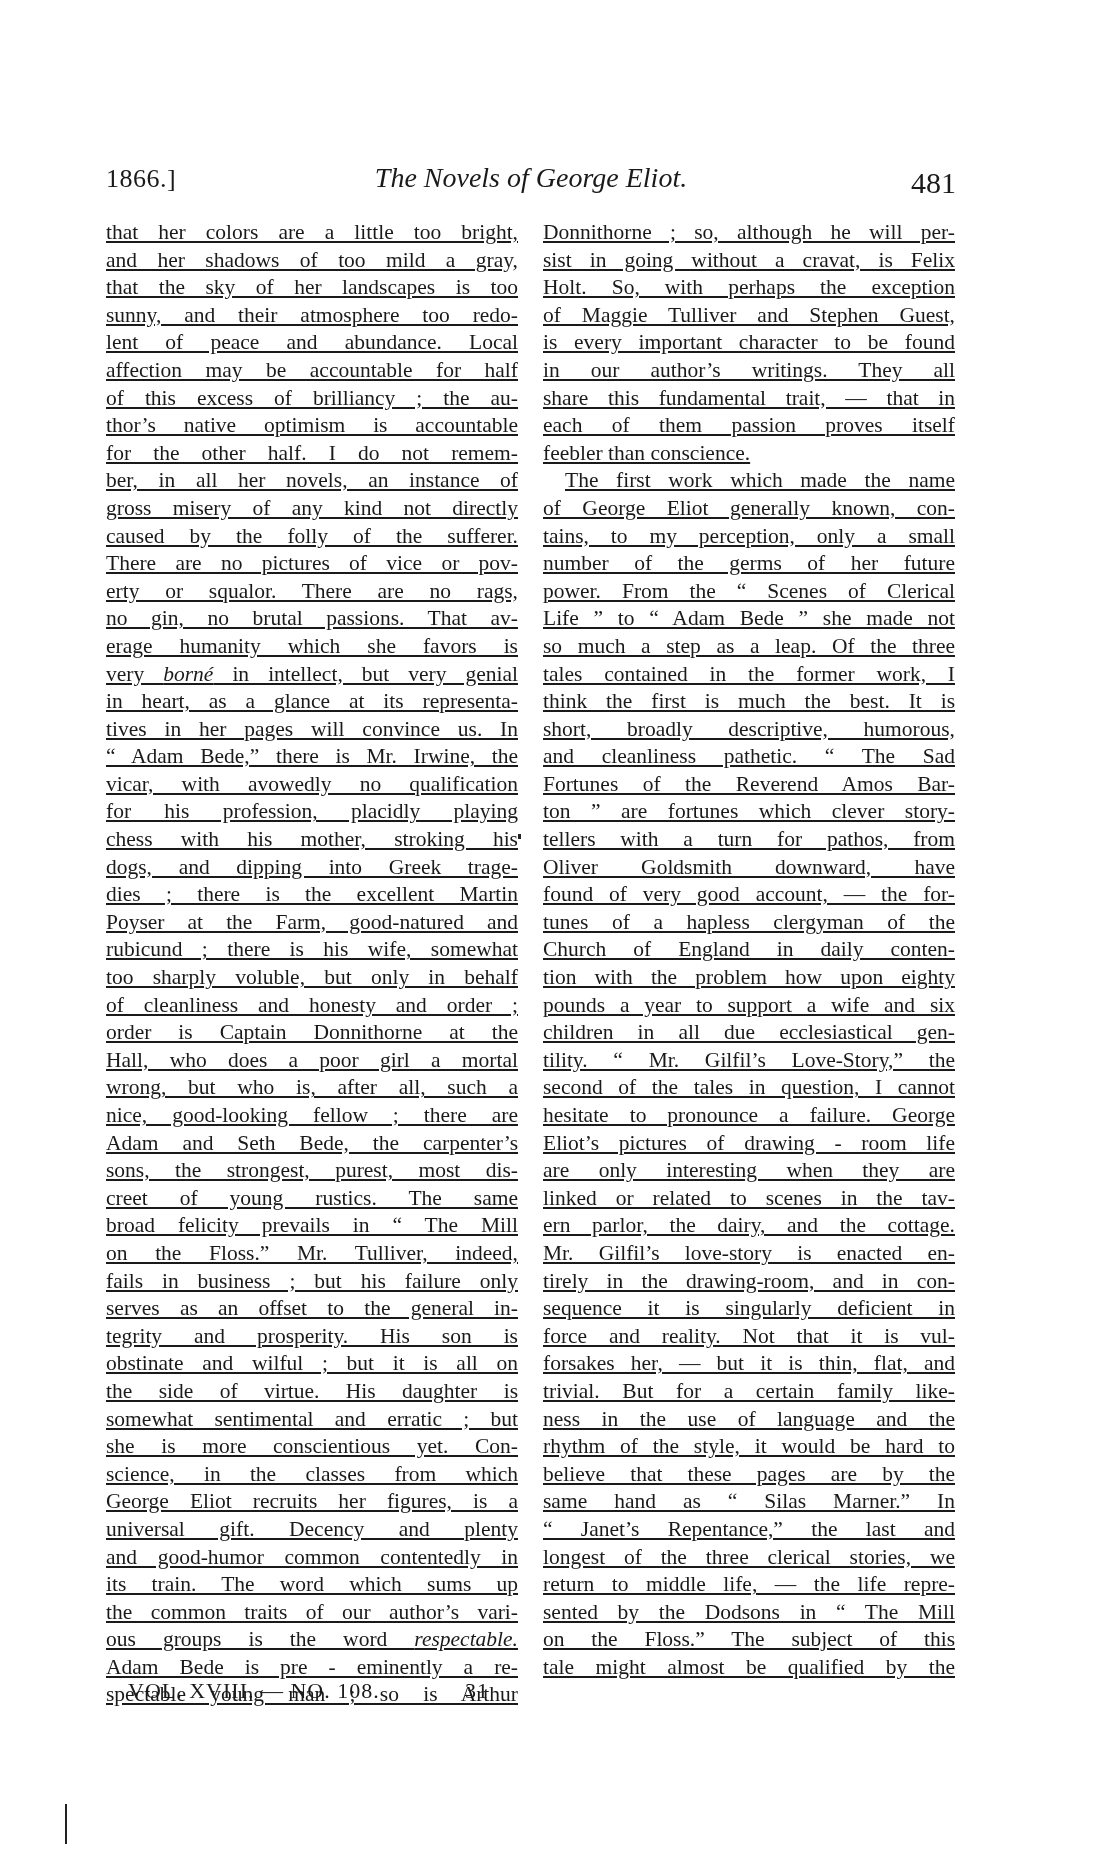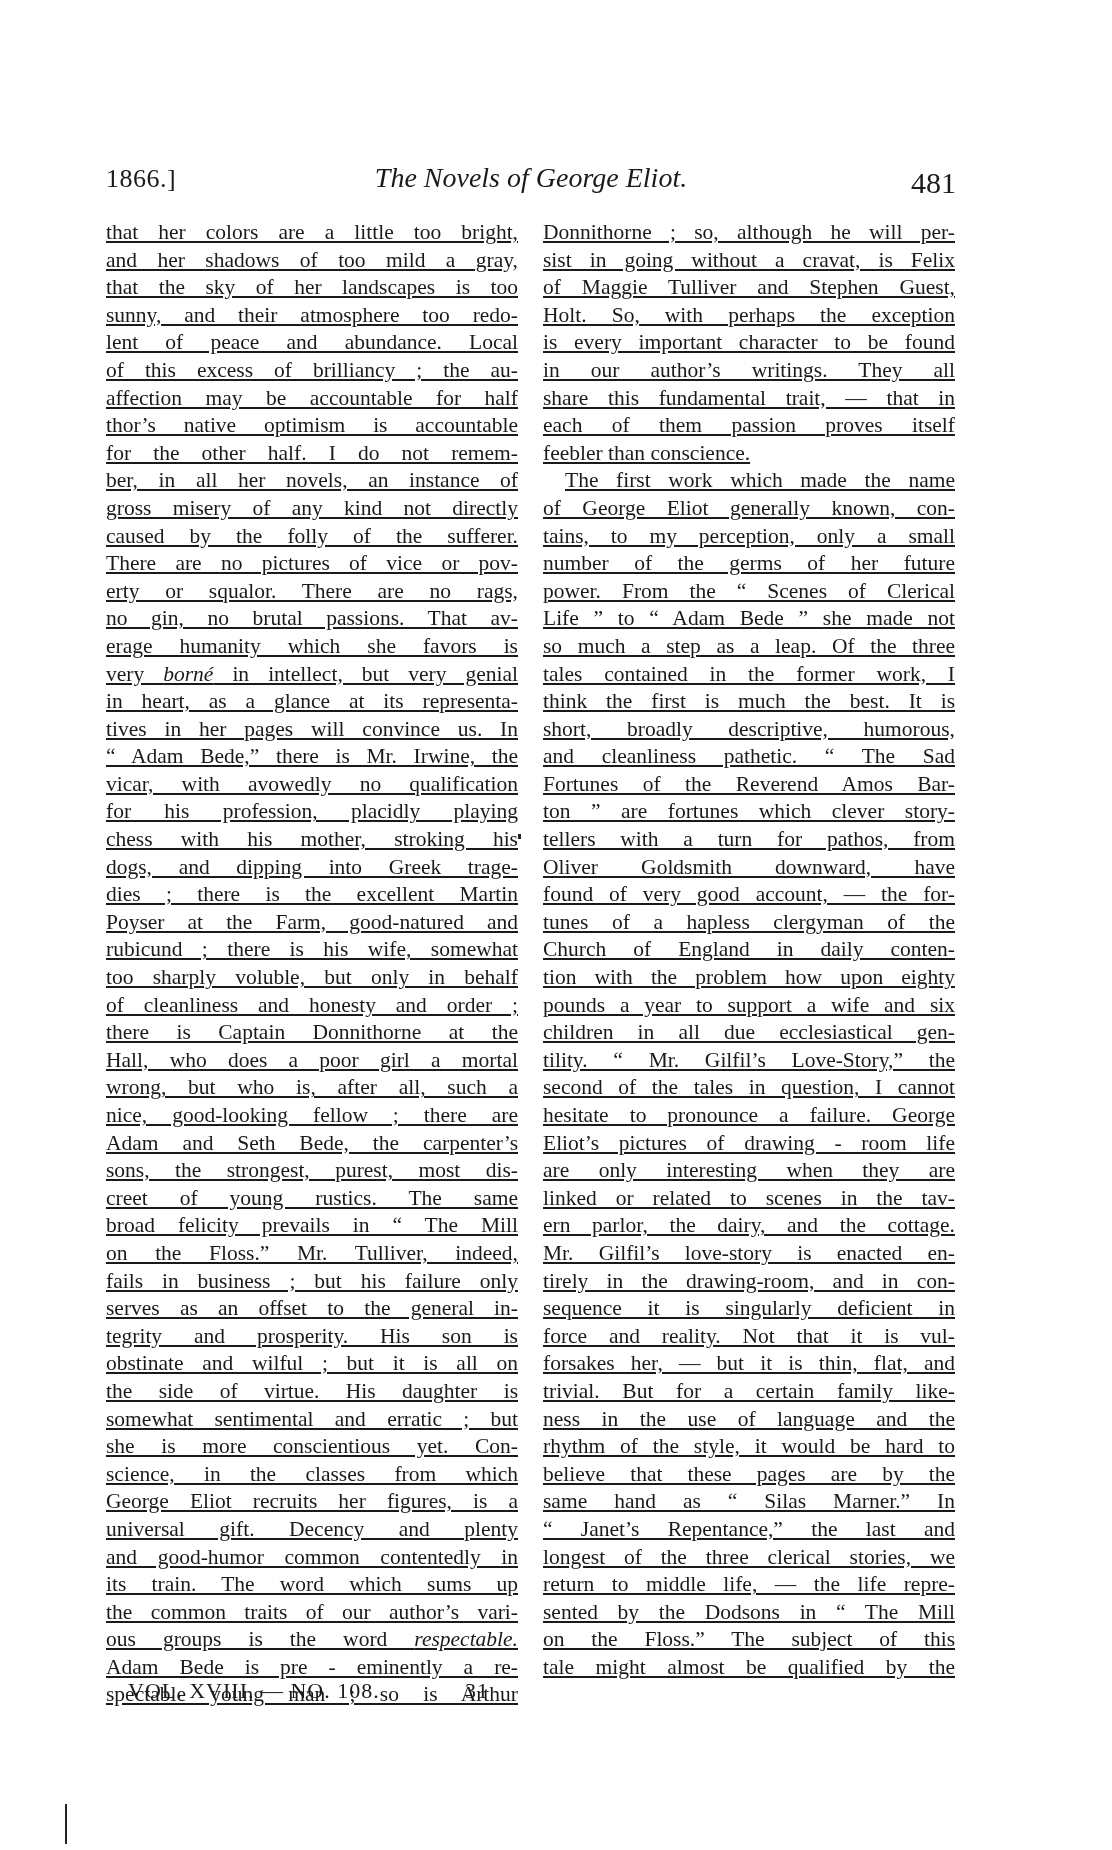--- a/index.html
+++ b/index.html
@@ -35,22 +35,22 @@
     <span class="rh-title">The Novels of George Eliot.</span>
     <span class="rh-page">481</span>
   </div>
 
   <div class="column col-left" id="col-left">
       <span class="line">that her colors are a little too bright,</span>
       <span class="line">and her shadows of too mild a gray,</span>
       <span class="line">that the sky of her landscapes is too</span>
       <span class="line">sunny, and their atmosphere too redo-</span>
       <span class="line">lent of peace and abundance. Local</span>
+      <span class="line">affection may be accountable for half</span>
       <span class="line">of this excess of brilliancy ; the au-</span>
-      <span class="line">affection may be accountable for half</span>
       <span class="line">thor’s native optimism is accountable</span>
       <span class="line">for the other half. I do not remem-</span>
       <span class="line">ber, in all her novels, an instance of</span>
       <span class="line">gross misery of any kind not directly</span>
       <span class="line">caused by the folly of the sufferer.</span>
       <span class="line">There are no pictures of vice or pov-</span>
       <span class="line">erty or squalor. There are no rags,</span>
       <span class="line">no gin, no brutal passions. That av-</span>
       <span class="line">erage humanity which she favors is</span>
       <span class="line">very <em>borné</em> in intellect, but very genial</span>
@@ -59,21 +59,21 @@
       <span class="line">“ Adam Bede,” there is Mr. Irwine, the</span>
       <span class="line">vicar, with avowedly no qualification</span>
       <span class="line">for his profession, placidly playing</span>
       <span class="line">chess with his mother, stroking his</span>
       <span class="line">dogs, and dipping into Greek trage-</span>
       <span class="line">dies ; there is the excellent Martin</span>
       <span class="line">Poyser at the Farm, good-natured and</span>
       <span class="line">rubicund ; there is his wife, somewhat</span>
       <span class="line">too sharply voluble, but only in behalf</span>
       <span class="line">of cleanliness and honesty and order ;</span>
-      <span class="line">there is Captain Donnithorne at the</span>
+      <span class="line">order is Captain Donnithorne at the</span>
       <span class="line">Hall, who does a poor girl a mortal</span>
       <span class="line">wrong, but who is, after all, such a</span>
       <span class="line">nice, good-looking fellow ; there are</span>
       <span class="line">Adam and Seth Bede, the carpenter’s</span>
       <span class="line">sons, the strongest, purest, most dis-</span>
       <span class="line">creet of young rustics. The same</span>
       <span class="line">broad felicity prevails in “ The Mill</span>
       <span class="line">on the Floss.” Mr. Tulliver, indeed,</span>
       <span class="line">fails in business ; but his failure only</span>
       <span class="line">serves as an offset to the general in-</span>
@@ -88,22 +88,22 @@
       <span class="line">and good-humor common contentedly in</span>
       <span class="line">its train. The word which sums up</span>
       <span class="line">the common traits of our author’s vari-</span>
       <span class="line">ous groups is the word <em>respectable.</em></span>
       <span class="line">Adam Bede is pre - eminently a re-</span>
       <span class="line">spectable young man ; so is Arthur</span>
     </div>
   <div class="column col-right" id="col-right">
       <span class="line">Donnithorne ; so, although he will per-</span>
       <span class="line">sist in going without a cravat, is Felix</span>
+      <span class="line">Holt. So, with perhaps the exception</span>
       <span class="line">of Maggie Tulliver and Stephen Guest,</span>
-      <span class="line">Holt. So, with perhaps the exception</span>
       <span class="line">is every important character to be found</span>
       <span class="line">in our author’s writings. They all</span>
       <span class="line">share this fundamental trait, — that in</span>
       <span class="line">each of them passion proves itself</span>
       <span class="line last">feebler than conscience.</span>
       <span class="line indent">The first work which made the name</span>
       <span class="line">of George Eliot generally known, con-</span>
       <span class="line">tains, to my perception, only a small</span>
       <span class="line">number of the germs of her future</span>
       <span class="line">power. From the “ Scenes of Clerical</span>

